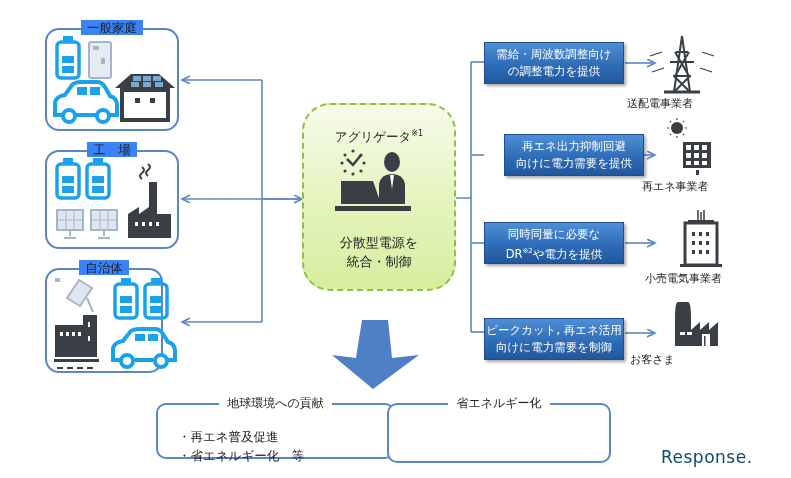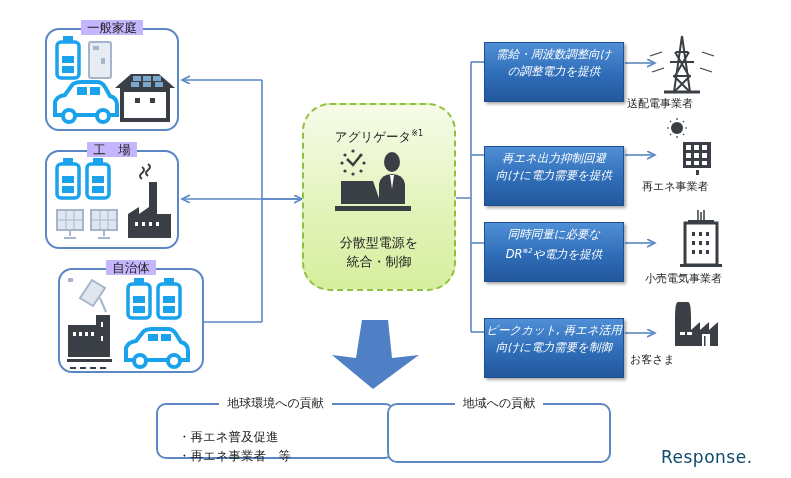--- a/index.html
+++ b/index.html
@@ -1,31 +1,31 @@
 <!DOCTYPE html>
 <html><head>
 <meta charset="utf-8">
 <style>
   html, body { margin:0; padding:0; background:#ffffff; }
   body { width:791px; height:478px; position:relative; overflow:hidden;
          font-family:"DejaVu Sans", sans-serif; color:#222; }
   svg.full { position:absolute; left:0; top:0; }
   .src-box { position:absolute; border:2px solid #5b87c5; border-radius:14px; box-sizing:border-box; background:#fff; }
   .src-title { position:absolute; top:-11px; left:0; right:0; text-align:center; font-size:12.5px; line-height:18px; }
-  .src-title span { background:#c4b5fd; padding:0 6px; }
+  .src-title span { background:#3b82f6; padding:0 6px; }
   .agg { position:absolute; left:302px; top:103px; width:154px; height:188px; box-sizing:border-box;
          border:2.5px dashed #8fbf3f; border-radius:28px;
          background:linear-gradient(180deg,#f6fbe9 0%,#e2f3b8 60%,#d6ee9e 100%); }
   .agg-title { position:absolute; top:24px; left:0; right:0; text-align:center; font-size:12.5px; }
   .agg-title sup { font-size:8px; }
   .agg-desc { position:absolute; top:128px; left:0; right:0; text-align:center; font-size:13px; line-height:19px; }
-  .bbox { position:absolute; left:484px; width:140px; height:60px; box-sizing:border-box;
+  .bbox { position:absolute; left:484px; width:140px; height:42px; box-sizing:border-box;
           background:linear-gradient(180deg,#4f8fd6 0%,#2f6db8 55%,#22579b 100%);
           border:1px solid #1f4f8e; color:#fff; font-size:11.5px; line-height:17px; text-align:center;
-          padding-top:3px; box-shadow:2px 2px 3px rgba(0,0,0,0.35);font-style:italic; }
+          padding-top:3px; box-shadow:2px 2px 3px rgba(0,0,0,0.35); }
   .bbox sup { font-size:7px; }
   .tgt-label { position:absolute; font-size:11px; text-align:left; width:110px; }
   .result { position:absolute; border:2px solid #5b87c5; border-radius:10px; box-sizing:border-box; background:#fff; }
   .result-title { position:absolute; top:-10px; left:0; right:0; text-align:center; font-size:12px; }
   .result-title span { background:#fff; padding:0 8px; }
   .result ul { list-style:none; margin:8px; padding:0; position:absolute; top:14px; left:12px; font-size:12.5px; line-height:19px; }
   .logo { position:absolute; left:661px; top:447px; font-size:17px; color:#0c4a6e; letter-spacing:0.5px; font-family:"DejaVu Sans", sans-serif; }
 </style>
 </head>
 <body>
@@ -128,21 +128,21 @@
       <path d="M95,15 q4,3 0,6 q-4,3 0,6 M101,12 q4,3 0,6 q-4,3 0,6" fill="none" stroke="#3a3f45" stroke-width="2"></path>
       <path d="M81,86 L81,62 L92,55 L92,62 L102,55 L102,30 L110,30 L110,62 L124,62 L124,86 Z" fill="#3a3f45"></path>
       <rect x="88" y="70" width="3" height="4" fill="#fff"></rect>
         <rect x="95" y="70" width="3" height="4" fill="#fff"></rect>
         <rect x="102" y="70" width="3" height="4" fill="#fff"></rect>
         <rect x="109" y="70" width="3" height="4" fill="#fff"></rect>
     </g>
   </svg>
 </div>
 
-<div class="src-box" style="left:58px;top:268px;width:146px;height:105px;">
+<div class="src-box" style="left:45px;top:268px;width:118px;height:105px;">
   <div class="src-title"><span>自治体</span></div>
   <svg width="130" height="102" style="position:absolute;left:0;top:0;">
     <g>
       <rect x="8" y="8" width="5" height="4" fill="#a5b5cc"></rect>
       <path d="M20,28 L32,10 L45,18 L33,36 Z" fill="#dfe6ef" stroke="#a5b5cc" stroke-width="2"></path>
       <line x1="40" y1="28" x2="46" y2="42" stroke="#a5b5cc" stroke-width="2"></line>
     </g>
     <g>
       <rect x="68" y="14" width="22" height="34" rx="4" fill="none" stroke="#1aa3ec" stroke-width="3.5"></rect>
       <rect x="74" y="8" width="10" height="5" fill="#1aa3ec"></rect>
@@ -202,21 +202,21 @@
   <div class="agg-desc">
     <div>分散型電源を</div>
     <div>統合・制御</div>
   </div>
 </div>
 
 <div class="bbox" style="top:42px;">
   <div>需給・周波数調整向け</div>
   <div>の調整電力を提供</div>
 </div>
-<div class="bbox" style="top:146px;">
+<div class="bbox" style="top:134px;margin-left:20px;">
   <div>再エネ出力抑制回避</div>
   <div>向けに電力需要を提供</div>
 </div>
 <div class="bbox" style="top:222px;">
   <div>同時同量に必要な</div>
   <div><span>DR</span><sup>※2</sup><span>や電力を提供</span></div>
 </div>
 <div class="bbox" style="top:318px;">
   <div>ピークカット, 再エネ活用</div>
   <div>向けに電力需要を制御</div>
@@ -282,20 +282,20 @@
 
 <div class="tgt-label" style="left:627px;top:96px;">送配電事業者</div>
 <div class="tgt-label" style="left:642px;top:179px;">再エネ事業者</div>
 <div class="tgt-label" style="left:645px;top:271px;">小売電気事業者</div>
 <div class="tgt-label" style="left:630px;top:352px;">お客さま</div>
 
 <div class="result" style="left:156px;top:403px;width:239px;height:56px;">
   <div class="result-title"><span>地球環境への貢献</span></div>
   <ul>
     <li>・再エネ普及促進</li>
-    <li>・再エネ事業者　等</li>
+    <li>・省エネルギー化　等</li>
   </ul>
 </div>
 <div class="result" style="left:387px;top:403px;width:224px;height:60px;">
-  <div class="result-title"><span>地域への貢献</span></div>
+  <div class="result-title"><span>省エネルギー化</span></div>
 </div>
 
 <div class="logo">Response.</div>
 
 </body></html>

